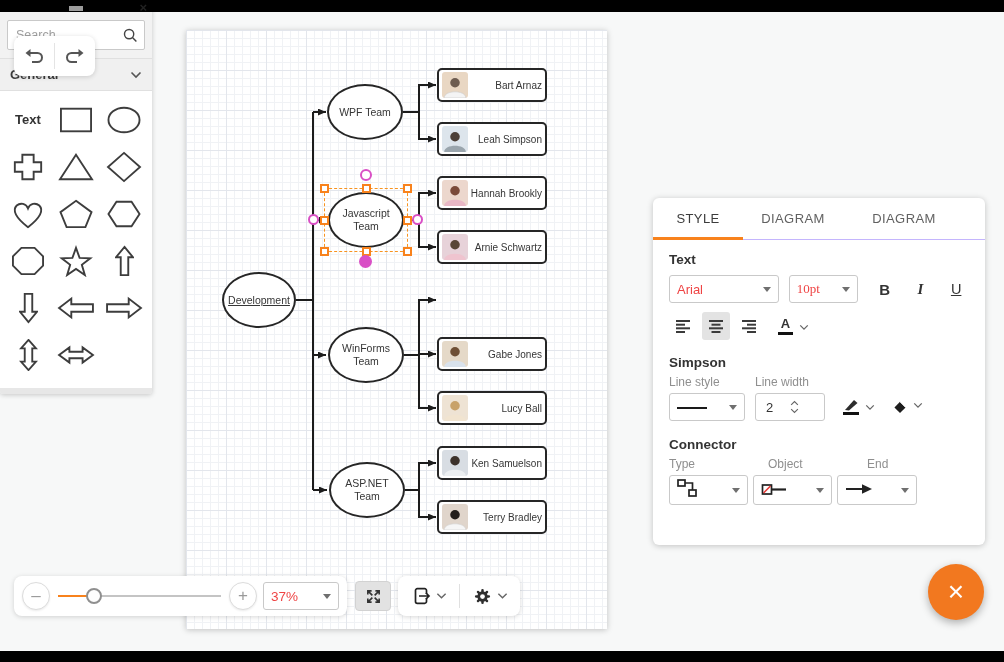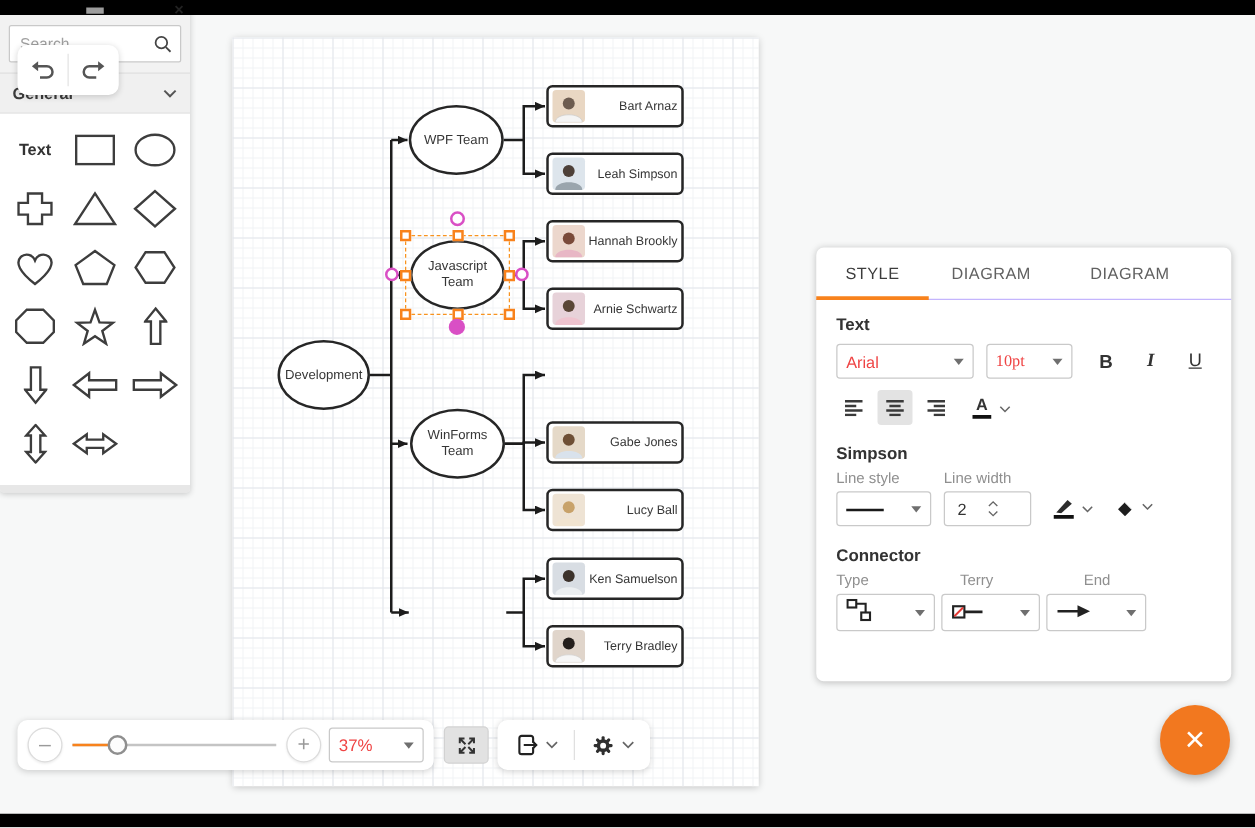--- a/index.html
+++ b/index.html
@@ -261,24 +261,25 @@
         <path d="M218,190 H233 V163 H250" marker-end="url(#arr)"></path>
         <path d="M233,190 V217 H250" marker-end="url(#arr)"></path>
         <path d="M218,325 H233 V270 H250" marker-end="url(#arr)"></path>
         <path d="M218,325 H233 V324 H250" marker-end="url(#arr)"></path>
         <path d="M233,325 V378 H250" marker-end="url(#arr)"></path>
         <path d="M219,460 H233 V433 H250" marker-end="url(#arr)"></path>
         <path d="M233,460 V487 H250" marker-end="url(#arr)"></path>
       </g>
     </svg>
 
-    <div class="node-ellipse" style="left:36px;top:242px;width:74px;height:56px;padding:0 3px;">Development</div>
+    <div class="node-ellipse" style="left:36px;top:242px;width:74px;height:56px;padding:0 3px;text-decoration:underline;">Development</div>
     <div class="node-ellipse" style="left:141px;top:54px;width:76px;height:56px;padding:0 8px;">WPF Team</div>
     <div class="node-ellipse" style="left:142px;top:162px;width:76px;height:56px;padding:0 14px;">Javascript Team</div>
     <div class="node-ellipse" style="left:142px;top:297px;width:76px;height:56px;padding:0 14px;">WinForms Team</div>
+    <div class="node-ellipse" style="left:143px;top:432px;width:76px;height:56px;padding:0 1px;">ASP.NET Team</div>
 
     <div class="member-card" style="top:38px">
       <span class="avatar av0">
           <svg width="26" height="24" viewBox="0 0 24 22">
             <circle cx="12" cy="8" r="4.4" fill="#6d5c50"></circle>
             <path d="M2,22 C2,14.5 22,14.5 22,22 Z" fill="#f4f4f4" stroke="#c9c9c9" stroke-width="0.5"></path>
           </svg>
         </span>
       <span class="member-name">Bart Arnaz</span>
     </div>
@@ -468,21 +469,21 @@
           </span>
           <svg width="10" height="7" viewBox="0 0 12 8" style="margin-bottom:4px;">
               <path d="M1.5,1.5 L6,6 L10.5,1.5" fill="none" stroke="#666" stroke-width="1.5"></path>
             </svg>
         </div>
       </div>
 
       <div class="sec-title" style="margin-top:16px;">Connector</div>
       <div class="row" style="margin-top:5px;gap:15px;">
         <span class="field-label" style="width:84px;">Type</span>
-        <span class="field-label" style="width:84px;">Terry</span>
+        <span class="field-label" style="width:84px;">Object</span>
         <span class="field-label">End</span>
       </div>
       <div class="row" style="margin-top:4px;gap:5px;">
         <div class="combo" style="width:79px;height:30px;">
           <span class="val">
             <svg width="24" height="19" viewBox="0 0 24 19">
                 <g fill="none" stroke="#222" stroke-width="1.7">
                   <rect x="1" y="1" width="7" height="6"></rect>
                   <path d="M8,4 H15.5 V11"></path>
                   <rect x="12" y="11" width="7" height="6"></rect>

